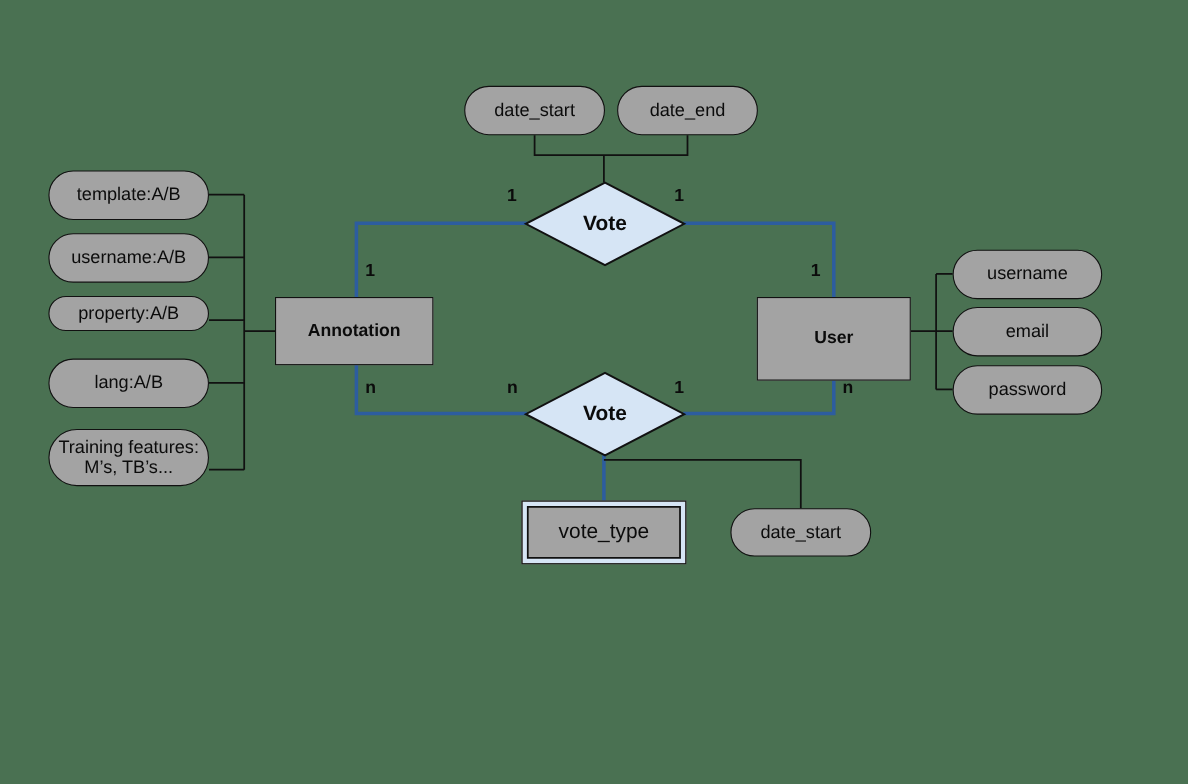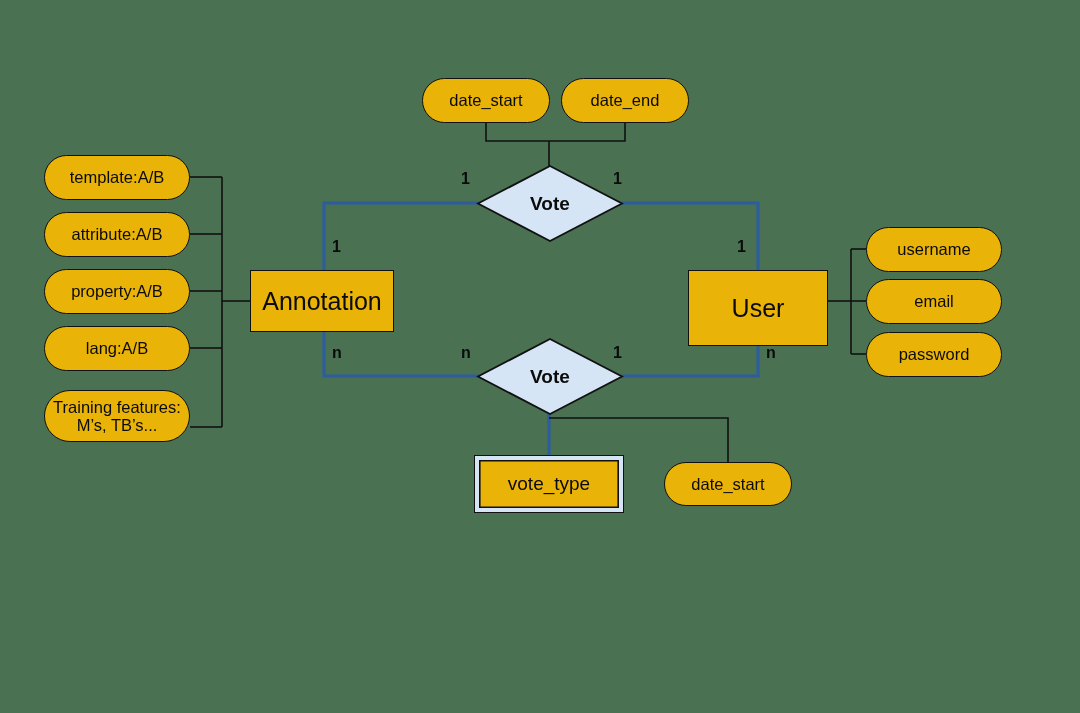--- a/index.html
+++ b/index.html
@@ -23,34 +23,34 @@
     height: 713px;
   }
   .node {
     position: absolute;
     box-sizing: border-box;
     display: flex;
     align-items: center;
     justify-content: center;
     text-align: center;
     color: #0b0b0b;
-    background: #eab308;
+    background: #a3a3a3;
     border: 1.6px solid #111111;
     line-height: 1.12;
     z-index: 5;
   }
   .ellipse {
     border-radius: 999px;
     font-size: 16.5px;
     font-weight: 400;
     padding: 2px 6px;
   }
   .entity {
-    font-size: 25px;
-    font-weight: normal;
+    font-size: 16px;
+    font-weight: bold;
   }
   .weak-entity {
     font-size: 19px;
     font-weight: normal;
     outline: none;
     box-shadow: inset 0 0 0 4px #d6e5f5, inset 0 0 0 5.6px #111111;
   }
   .diamond-wrap {
     position: absolute;
     z-index: 5;
@@ -138,23 +138,23 @@
     <span>date_start</span>
   </div>
   <div class="node ellipse" style="left:561px; top:78px;  width:128px; height:45px;justify-content:center;">
     <span>date_end</span>
   </div>
 
   <div class="node ellipse" style="left:44px; top:155px; width:146px; height:45px;">
     <span>template:A/B</span>
   </div>
   <div class="node ellipse" style="left:44px; top:212px; width:146px; height:45px;">
-    <span>attribute:A/B</span>
-  </div>
-  <div class="node ellipse" style="left:44px; top:269px; width:146px; height:45px;">
+    <span>username:A/B</span>
+  </div>
+  <div class="node ellipse" style="left:44px; top:269px; width:146px; height:32px;">
     <span>property:A/B</span>
   </div>
   <div class="node ellipse" style="left:44px; top:326px; width:146px; height:45px;">
     <span>lang:A/B</span>
   </div>
   <div class="node ellipse" style="left:44px; top:390px; width:146px; height:52px; border-radius:40px;justify-content:center;">
     <span>Training features: M’s, TB’s...</span>
   </div>
 
   <div class="node ellipse" style="left:866px; top:227px; width:136px; height:45px;">

